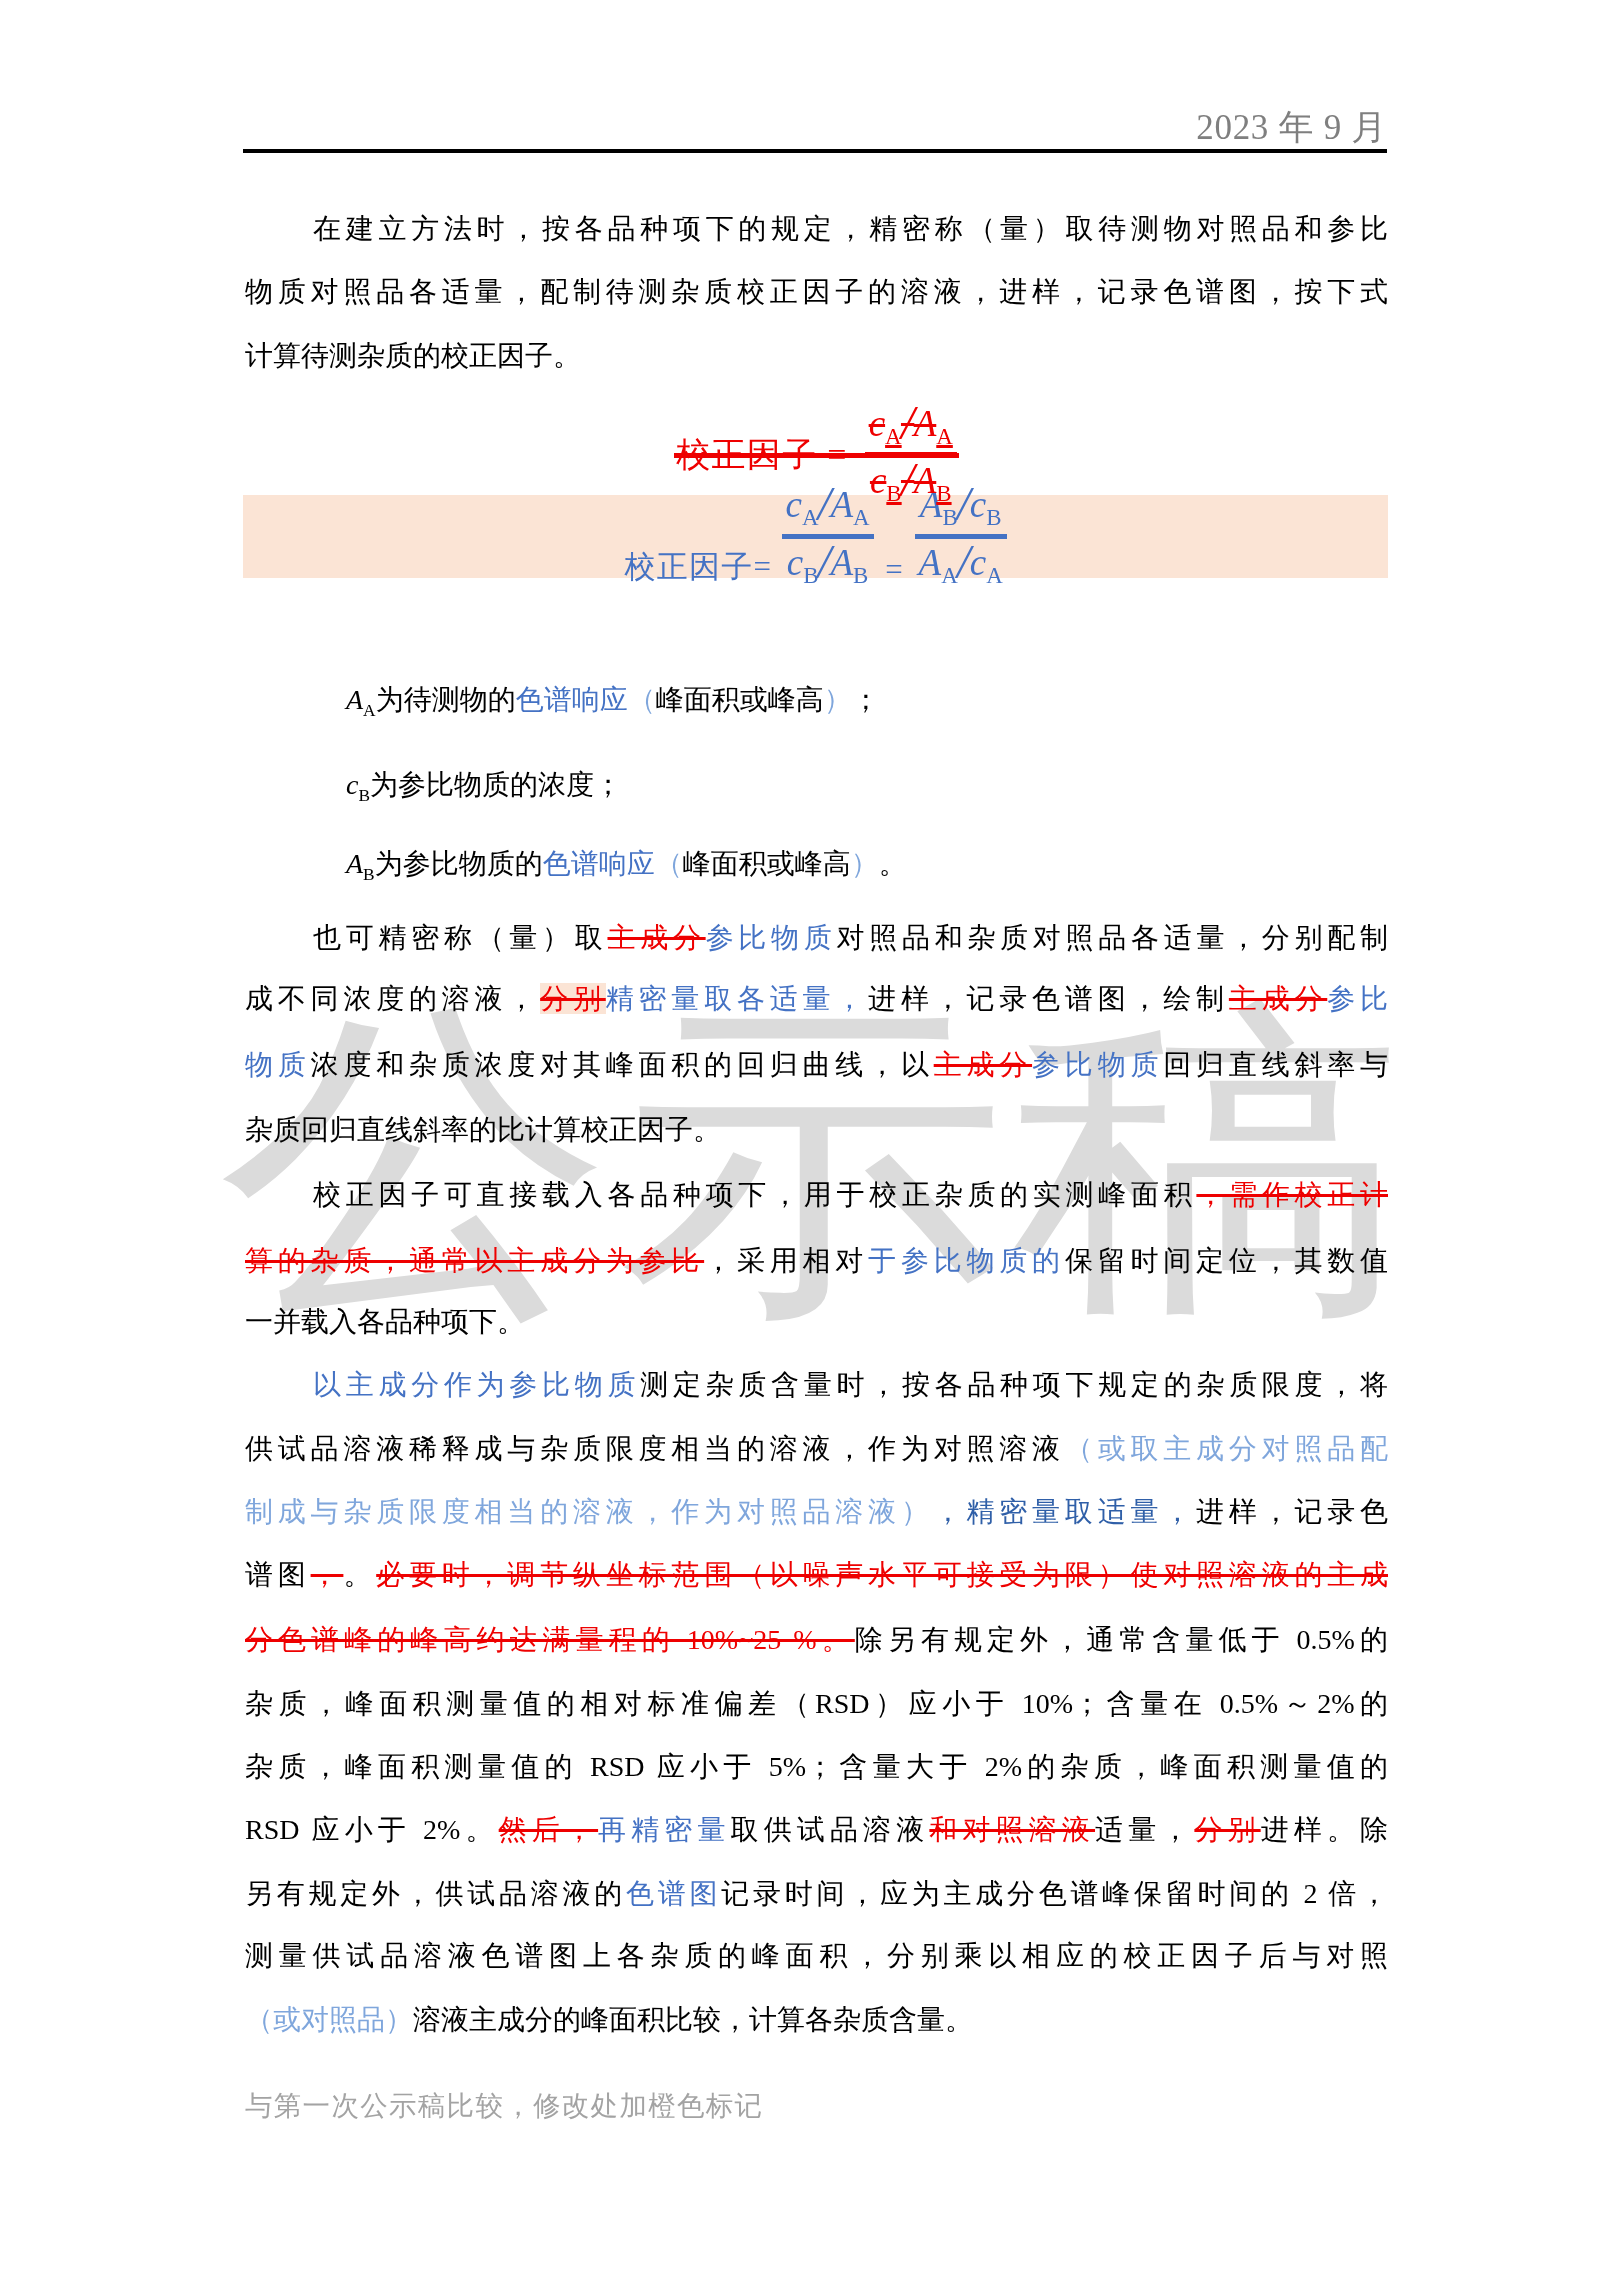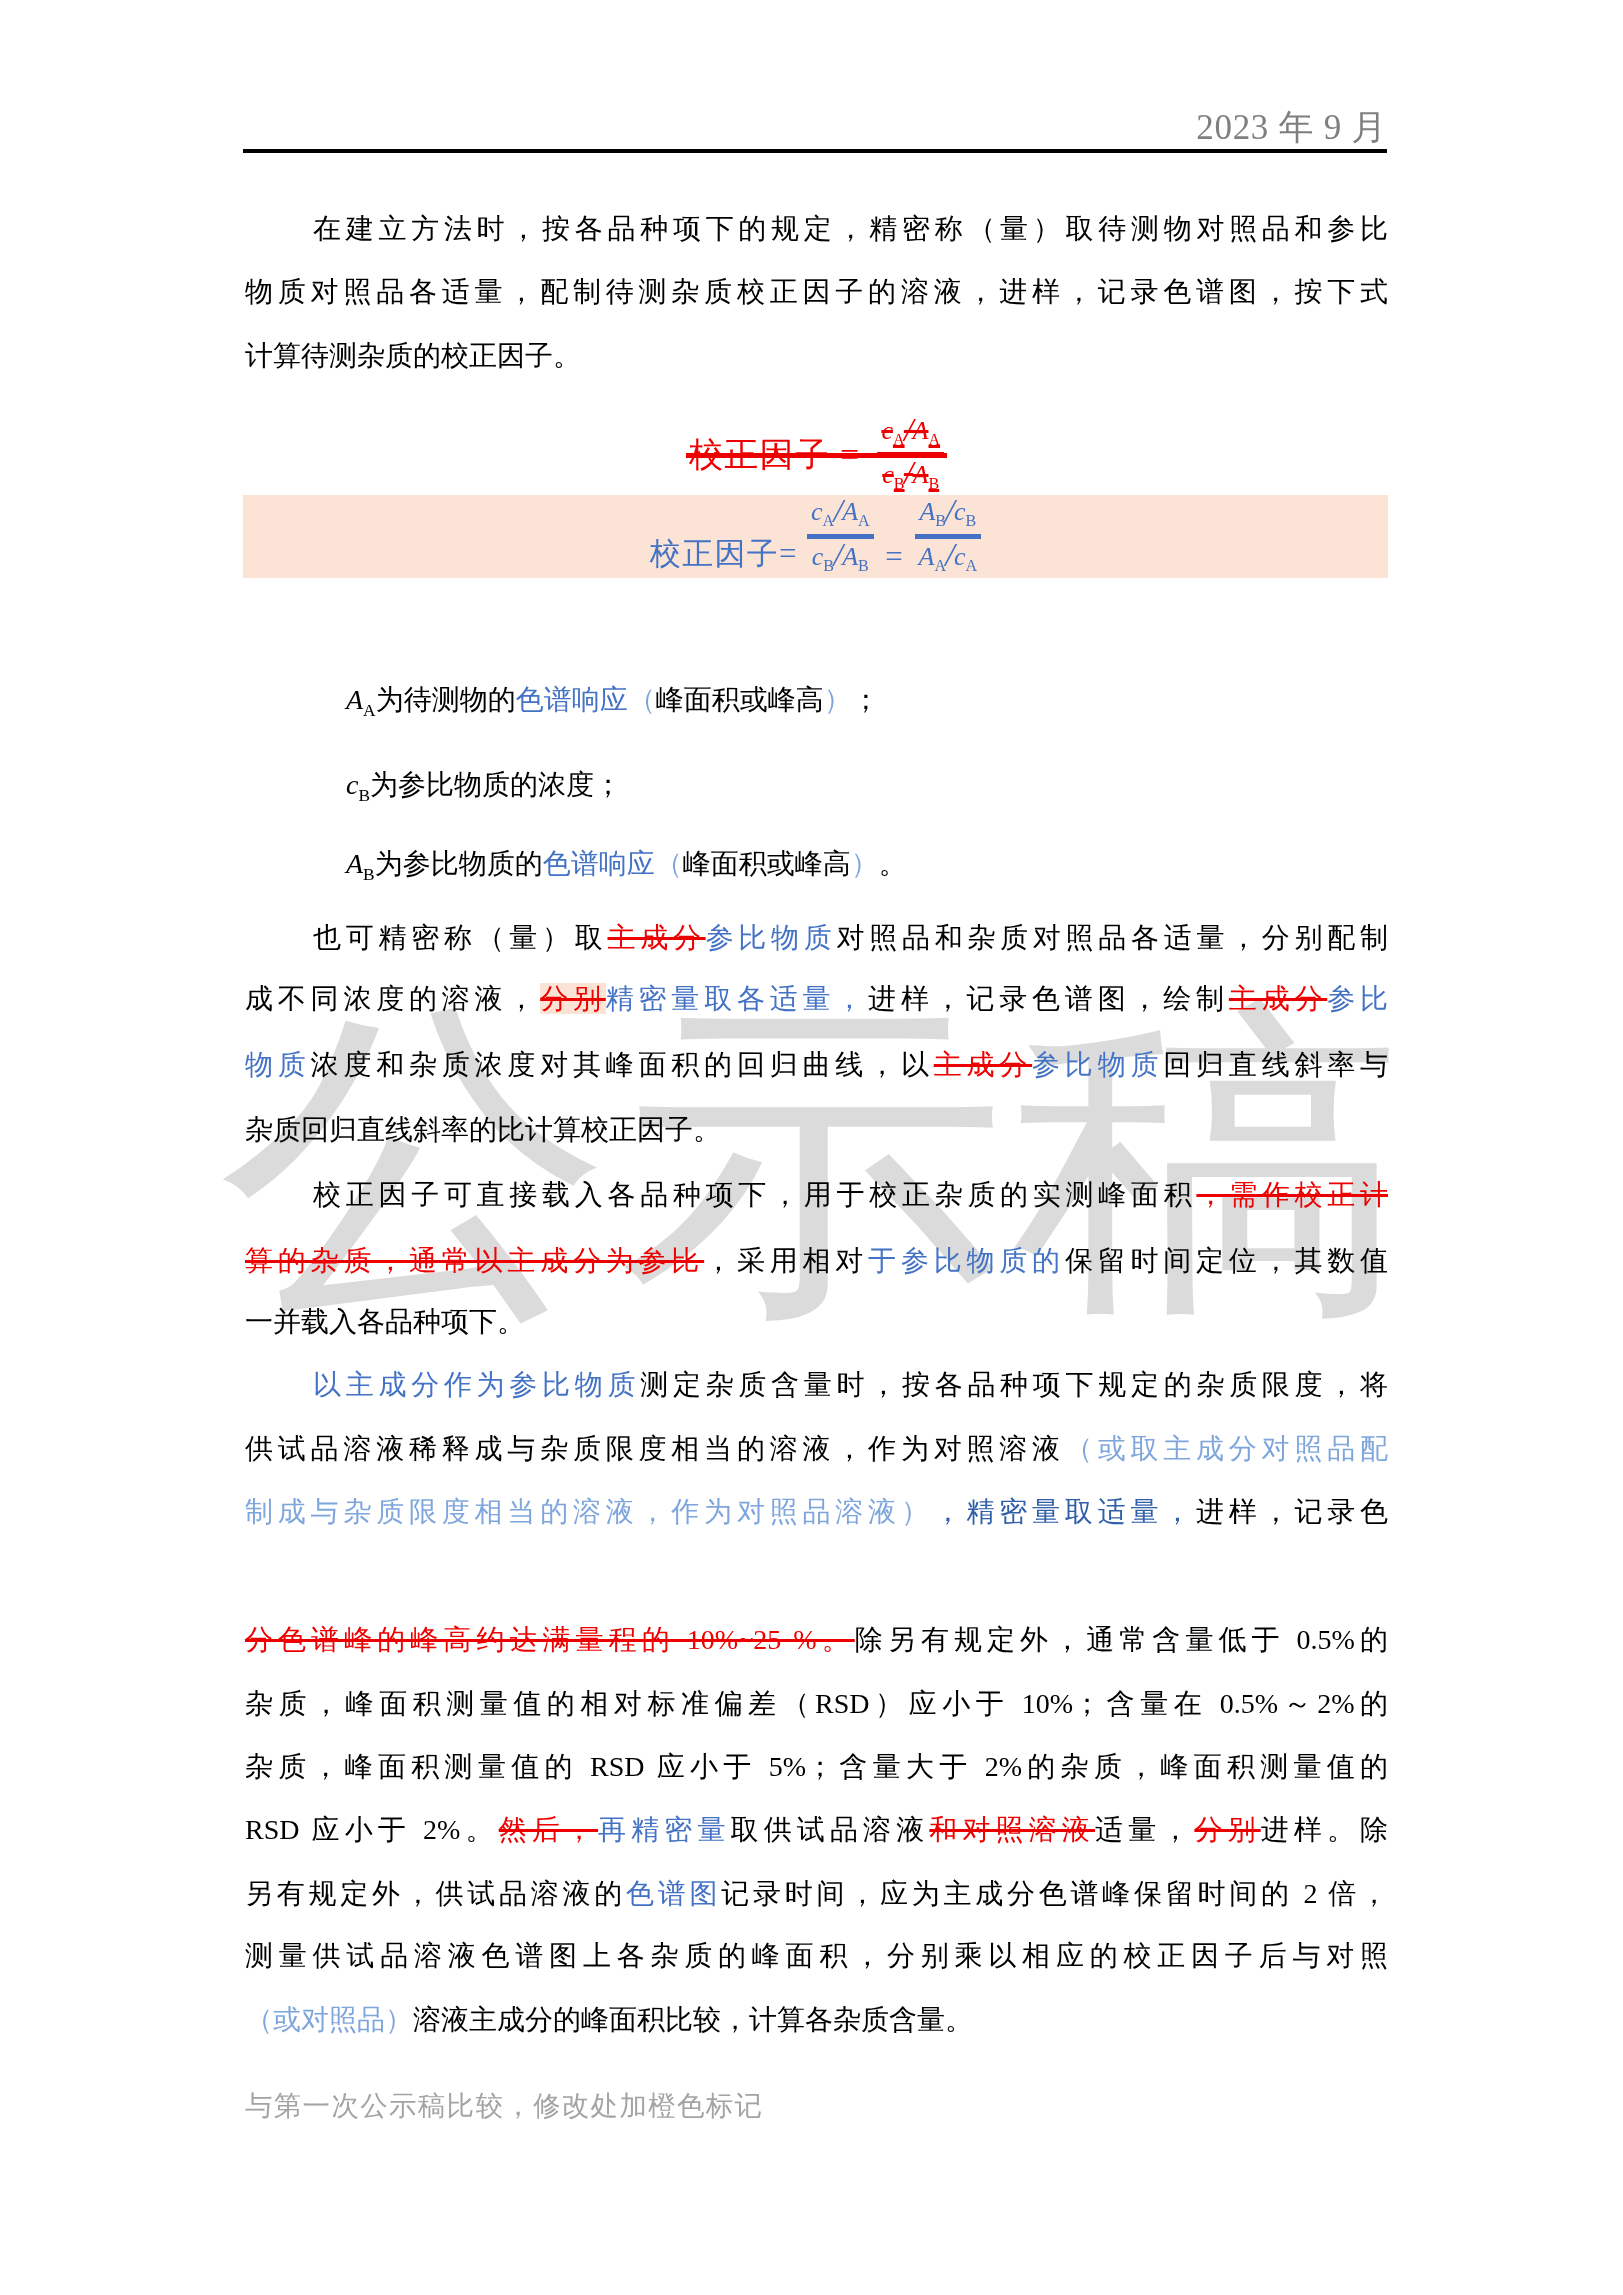--- a/index.html
+++ b/index.html
@@ -47,21 +47,21 @@
     position:absolute; left:245px; top:402px; width:1143px; height:106px; z-index:2;
     display:flex; align-items:center; justify-content:center;
   }
   .fd-inner{position:relative; display:inline-flex; align-items:center; color:var(--c-red);}
   .fd-inner::after{
     content:""; position:absolute; left:-2.6px; right:-2.6px; top:calc(50% - 2px);
     height:4.6px; background:var(--c-red);
   }
   .fd-label{font-size:34px; margin-right:17px; letter-spacing:1.3px;}
   .frac{display:inline-flex; flex-direction:column; align-items:center;}
-  .fnum,.fden{display:inline-flex; align-items:flex-start; font-size:26px; line-height:1.1; padding:0 3.9px;}
+  .fnum,.fden{display:inline-flex; align-items:flex-start; font-size:37px; line-height:1.1; padding:0 3.9px;}
   .fd-inner .fnum,.fd-inner .fden{text-decoration:line-through; text-decoration-thickness:3.3px;}
   .fbar{align-self:stretch; height:5.2px; margin:3.3px 0;}
   .fd-inner .fbar{background:var(--c-red);}
   .sl{font-style:italic; font-size:1.3em; line-height:0.9; margin:0 -0.7px; position:relative; top:-2.6px;}
   
   .formula-band{
     position:absolute; left:243px; top:495px; width:1145px; height:83px;
     background:var(--c-hl); z-index:1; display:flex; align-items:center; justify-content:center;
   }
   .fn-inner{display:inline-flex; align-items:flex-end; color:var(--c-ins);}
@@ -145,20 +145,21 @@
       <div class="line last" style="top: 832px; text-indent: 101px;"><span class="mvar k"><i>A</i><sub>B</sub></span><span class="k">为参比物质的</span><span class="ins">色谱响应</span><span class="insl">（</span><span class="k">峰面积或峰高</span><span class="insl">）</span><span class="k">。</span></div>
       <div class="line" style="top: 967px;"><span class="k">成不同浓度的溶液，</span><span class="delhl">分别</span><span class="ins">精密量取各适量，</span><span class="k">进样，记录色谱图，绘制</span><span class="del">主成分</span><span class="ins">参比</span></div>
       <div class="line" style="top: 1033px;"><span class="ins">物质</span><span class="k">浓度和杂质浓度对其峰面积的回归曲线，以</span><span class="del">主成分</span><span class="ins">参比物质</span><span class="k">回归直线斜率与</span></div>
       <div class="line last" style="top: 1098px;"><span class="k">杂质回归直线斜率的比计算校正因子。</span></div>
       <div class="line" style="top: 1163px; text-indent: 68px;"><span class="k">校正因子可直接载入各品种项下，用于校正杂质的实测峰面积</span><span class="del">，需作校正计</span></div>
       <div class="line" style="top: 1229px;"><span class="del">算的杂质，通常以主成分为参比</span><span class="k">，采用相对</span><span class="ins">于参比物质的</span><span class="k">保留时间定位，其数值</span></div>
       <div class="line last" style="top: 1290px;"><span class="k">一并载入各品种项下。</span></div>
       <div class="line" style="top: 1353px; text-indent: 68px;"><span class="ins">以主成分作为参比物质</span><span class="k">测定杂质含量时，按各品种项下规定的杂质限度，将</span></div>
       <div class="line" style="top: 1417px;"><span class="k">供试品溶液稀释成与杂质限度相当的溶液，作为对照溶液</span><span class="insl">（或取主成分对照品配</span></div>
       <div class="line" style="top: 1480px;"><span class="insl">制成与杂质限度相当的溶液，作为对照品溶液）</span><span class="insd">，精密量取适量，</span><span class="k">进样，记录色</span></div>
+      <div class="line" style="top: 1543px;"><span class="k">谱图</span><span class="del">，</span><span class="k">。</span><span class="del">必要时，调节纵坐标范围（以噪声水平可接受为限）使对照溶液的主成</span></div>
       <div class="line" style="top: 1608px;"><span class="del">分色谱峰的峰高约达满量程的 10%~25 %。</span><span class="k">除另有规定外，通常含量低于 0.5%的</span></div>
       <div class="line" style="top: 1672px;"><span class="k">杂质，峰面积测量值的相对标准偏差（RSD）应小于 10%；含量在 0.5%～2%的</span></div>
       <div class="line" style="top: 1735px;"><span class="k">杂质，峰面积测量值的 RSD 应小于 5%；含量大于 2%的杂质，峰面积测量值的</span></div>
       <div class="line" style="top: 1798px;"><span class="k">RSD 应小于 2%。</span><span class="del">然后，</span><span class="ins">再精密量</span><span class="k">取供试品溶液</span><span class="del">和对照溶液</span><span class="k">适量，</span><span class="del">分别</span><span class="k">进样。除</span></div>
       <div class="line" style="top: 1862px;"><span class="k">另有规定外，供试品溶液的</span><span class="ins">色谱图</span><span class="k">记录时间，应为主成分色谱峰保留时间的 2 倍，</span></div>
       <div class="line" style="top: 1924px;"><span class="k">测量供试品溶液色谱图上各杂质的峰面积，分别乘以相应的校正因子后与对照</span></div>
       <div class="line last" style="top: 1988px;"><span class="insl">（或对照品）</span><span class="k">溶液主成分的峰面积比较，计算各杂质含量。</span></div>
     </div>
 
   <div class="footer-note">与第一次公示稿比较，修改处加橙色标记</div>

